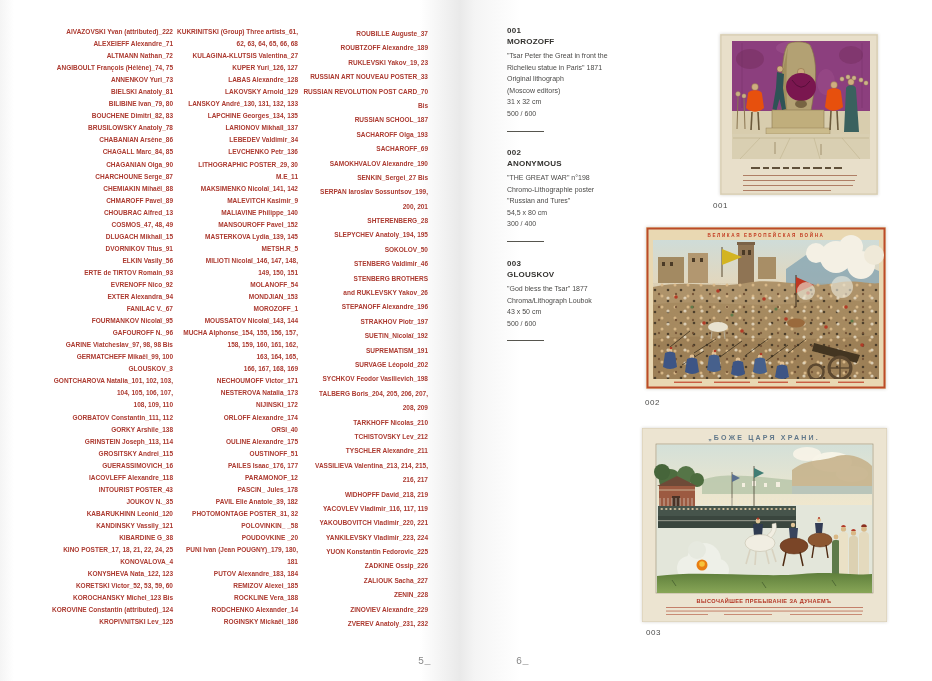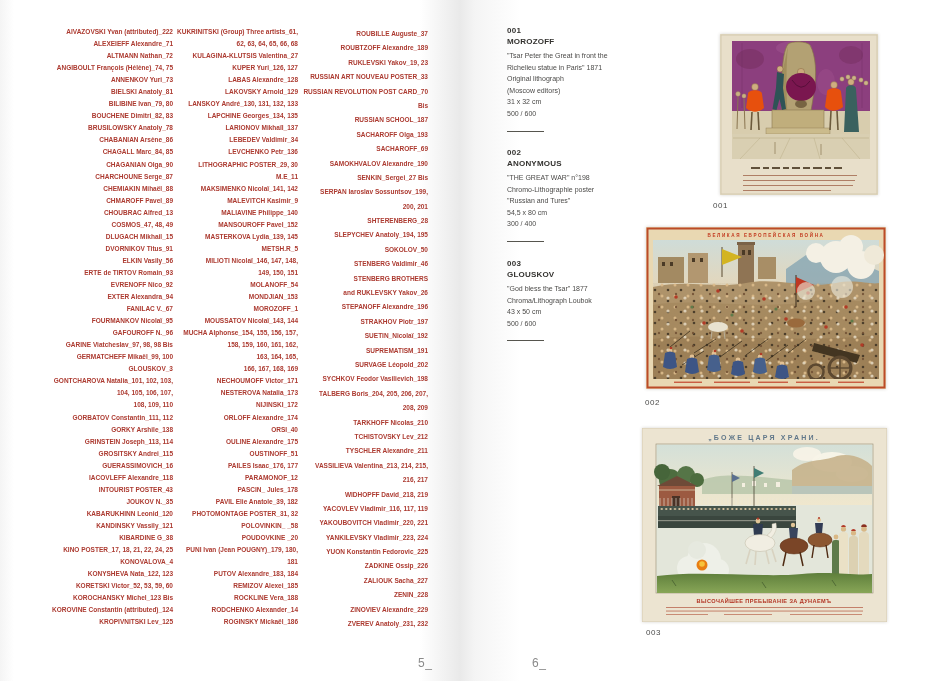--- a/index.html
+++ b/index.html
@@ -31,23 +31,23 @@
   .fig-label{position:absolute;font-size:8px;color:#4c4c4b;letter-spacing:.6px;}
   .lbl1{left:713px;top:201px;}
   .lbl2{left:645px;top:398px;}
   .lbl3{left:646px;top:628px;}
   
   .gutter{position:absolute;left:420px;top:0;width:100px;height:681px;pointer-events:none;
           background:linear-gradient(90deg, rgba(120,120,120,0) 0%, rgba(120,120,120,.16) 40%,
                      rgba(150,150,150,.10) 55%, rgba(120,120,120,0) 100%);}
   .edgeL{position:absolute;left:0;top:0;width:14px;height:681px;pointer-events:none;
          background:linear-gradient(90deg, rgba(120,120,120,.08), rgba(120,120,120,0));}
-  .pagenum{position:absolute;font-size:12px;color:#8a8a8a;letter-spacing:.5px;}
+  .pagenum{position:absolute;font-size:10px;color:#8a8a8a;letter-spacing:.5px;font-family:Liberation Mono, monospace;}
   .pn-left{left:418px;top:656px;}
-  .pn-right{left:532px;top:656px;}
+  .pn-right{left:516px;top:656px;}
 </style>
 </head>
 <body>
 
 <div class="spread">
 
   <div class="idx-col idx-c1">
       <div class="idx-line">AIVAZOVSKI Yvan (attributed)_222</div>
       <div class="idx-line">ALEXEIEFF Alexandre_71</div>
       <div class="idx-line">ALTMANN Nathan_72</div>

